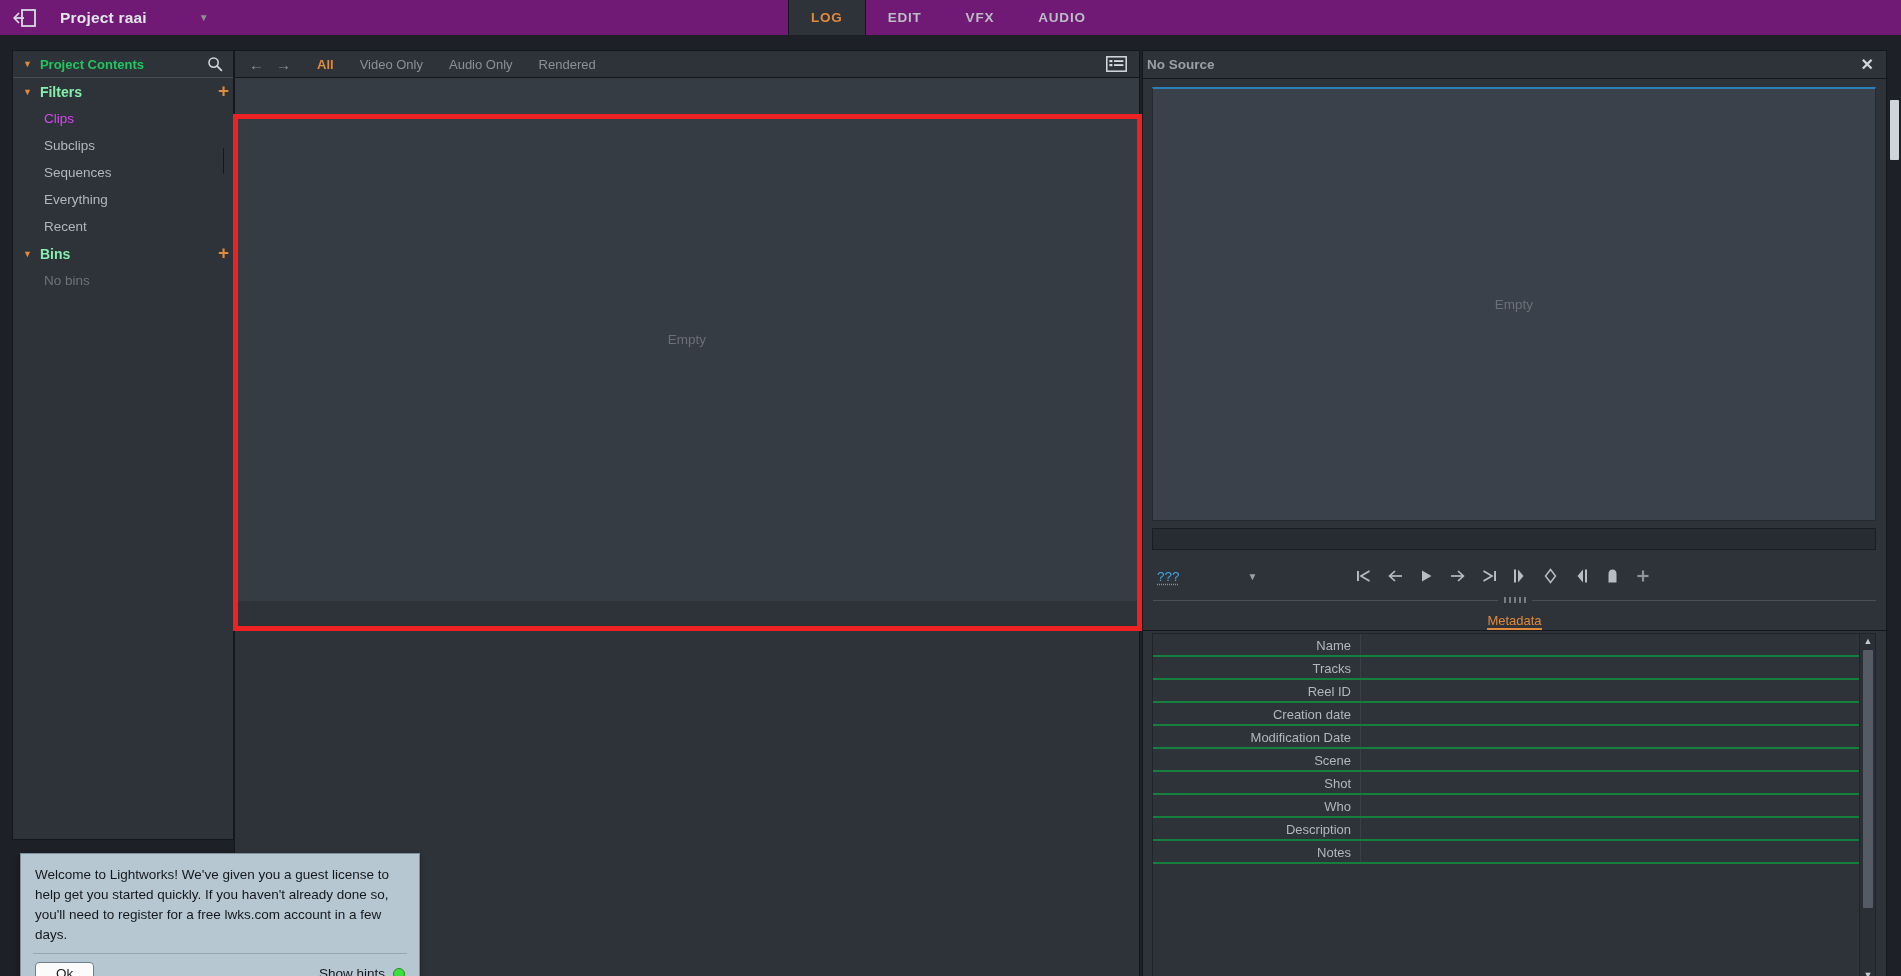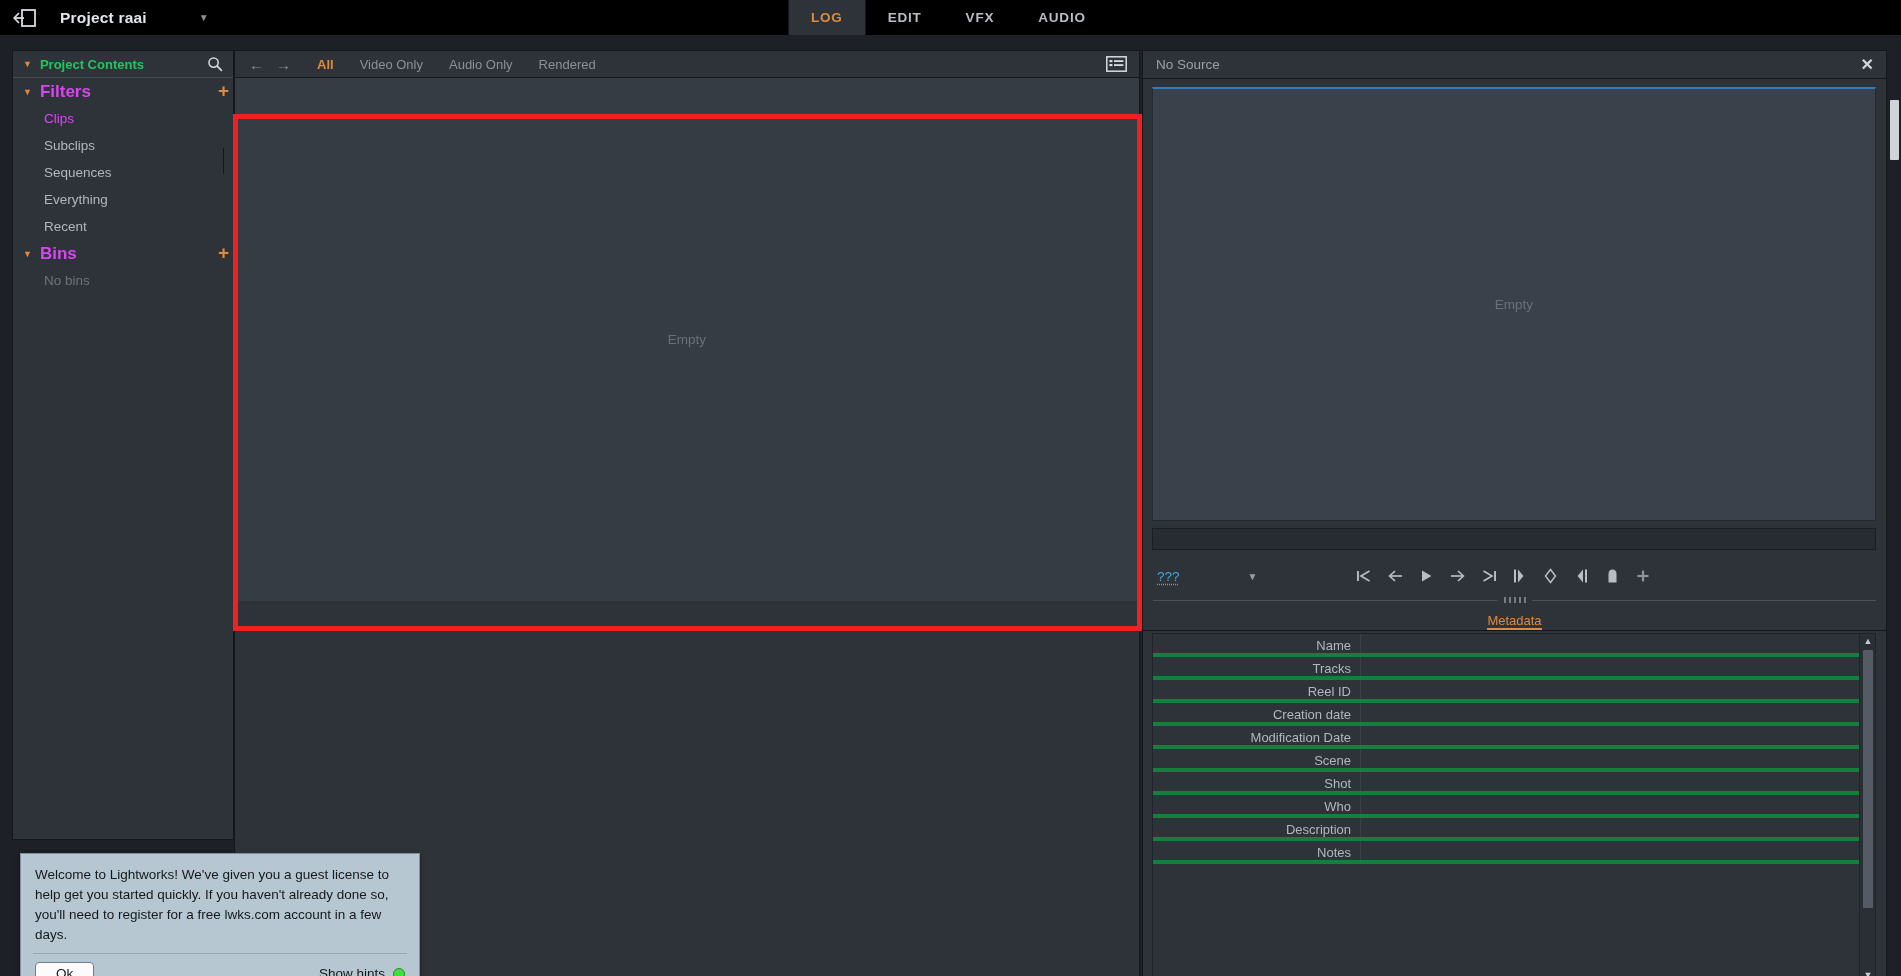--- a/index.html
+++ b/index.html
@@ -8,21 +8,21 @@
     background:#1d2127;
     font-family:"Liberation Sans", sans-serif;
     overflow:hidden;
     -webkit-font-smoothing:antialiased;
   }
   #app { position:relative; width:1901px; height:976px; background:#1d2127; }
 
   
   .topbar {
     position:absolute; left:0; top:0; width:1901px; height:35px;
-    background:#000000;
+    background:#701a75;
     display:flex; align-items:center;
   }
   .exit-icon {
     width:26px; height:22px; margin-left:12px; margin-right:22px;
     display:flex; align-items:center; justify-content:center;
     cursor:pointer;
   }
   .project-title {
     color:#e2e6ea; font-size:15.5px; font-weight:bold;
     letter-spacing:.2px;
@@ -61,21 +61,21 @@
   .sb-head-label { color:#22c55e; font-size:13px; font-weight:bold; }
   .sb-search {
     position:absolute; right:10px; top:5px;
     width:16px; height:16px; cursor:pointer;
   }
   .sb-group {
     height:27px; display:flex; align-items:center; position:relative;
     padding-left:10px;
   }
   .sb-group-caret { color:#e08a3c; font-size:9px; margin-right:8px; }
-  .sb-group-label { color:#d946ef; font-size:17px; font-weight:bold; }
+  .sb-group-label { color:#86efac; font-size:14px; font-weight:bold; }
   .sb-plus {
     position:absolute; right:4px; top:3px;
     color:#e08a3c; font-size:19px; font-weight:bold; line-height:20px;
     cursor:pointer;
   }
   .sb-item {
     height:27px; display:flex; align-items:center; padding-left:31px;
     color:#b2b7bd; font-size:13.5px; cursor:pointer;
   }
   .sb-item.selected { color:#d946ef; }
@@ -137,21 +137,21 @@
 
   
   .right {
     position:absolute; left:1142px; top:15px; width:745px; height:941px;
     background:#2e333a; border:1px solid #14171b;
   }
   .src-head {
     height:28px; display:flex; align-items:center; position:relative;
     border-bottom:1px solid #14171b;
   }
-  .src-title { margin-left:13px; color:#9aa0a7; font-size:13.5px; }
+  .src-title { margin-left:4px; color:#9aa0a7; font-size:13.5px;font-weight:bold; }
   .src-close {
     position:absolute; right:12px; top:4px;
     color:#cfd4d9; font-size:16px; font-weight:bold; cursor:pointer;
     line-height:19px;
   }
   .viewer-wrap {
     position:absolute; left:9px; top:36px; width:724px; height:434px;
     background:#2e333a;
   }
   .viewer {
@@ -199,21 +199,21 @@
   }
   .meta-tabbar-line {
     position:absolute; left:0; bottom:0; width:743px; height:1px; background:#14171b;
   }
 
   .meta-table {
     position:absolute; left:9px; top:582px; width:724px; height:350px;
     background:#2e333a; border:1px solid #1f242a;
     overflow:hidden;
   }
-  .meta-row { display:flex; height:23px; border-bottom:4px solid #15803d; }
+  .meta-row { display:flex; height:23px; border-bottom:2px solid #15803d; }
   .meta-label {
     width:208px; text-align:right; padding-right:9px;
     color:#b2b7bd; font-size:13px; line-height:23px;
     border-right:1px solid #3a404a;
   }
   .meta-value { flex:1; }
   .meta-scroll {
     position:absolute; right:0; top:0; width:16px; height:100%;
     background:#2a2f36; border-left:1px solid #1f242a;
   }

